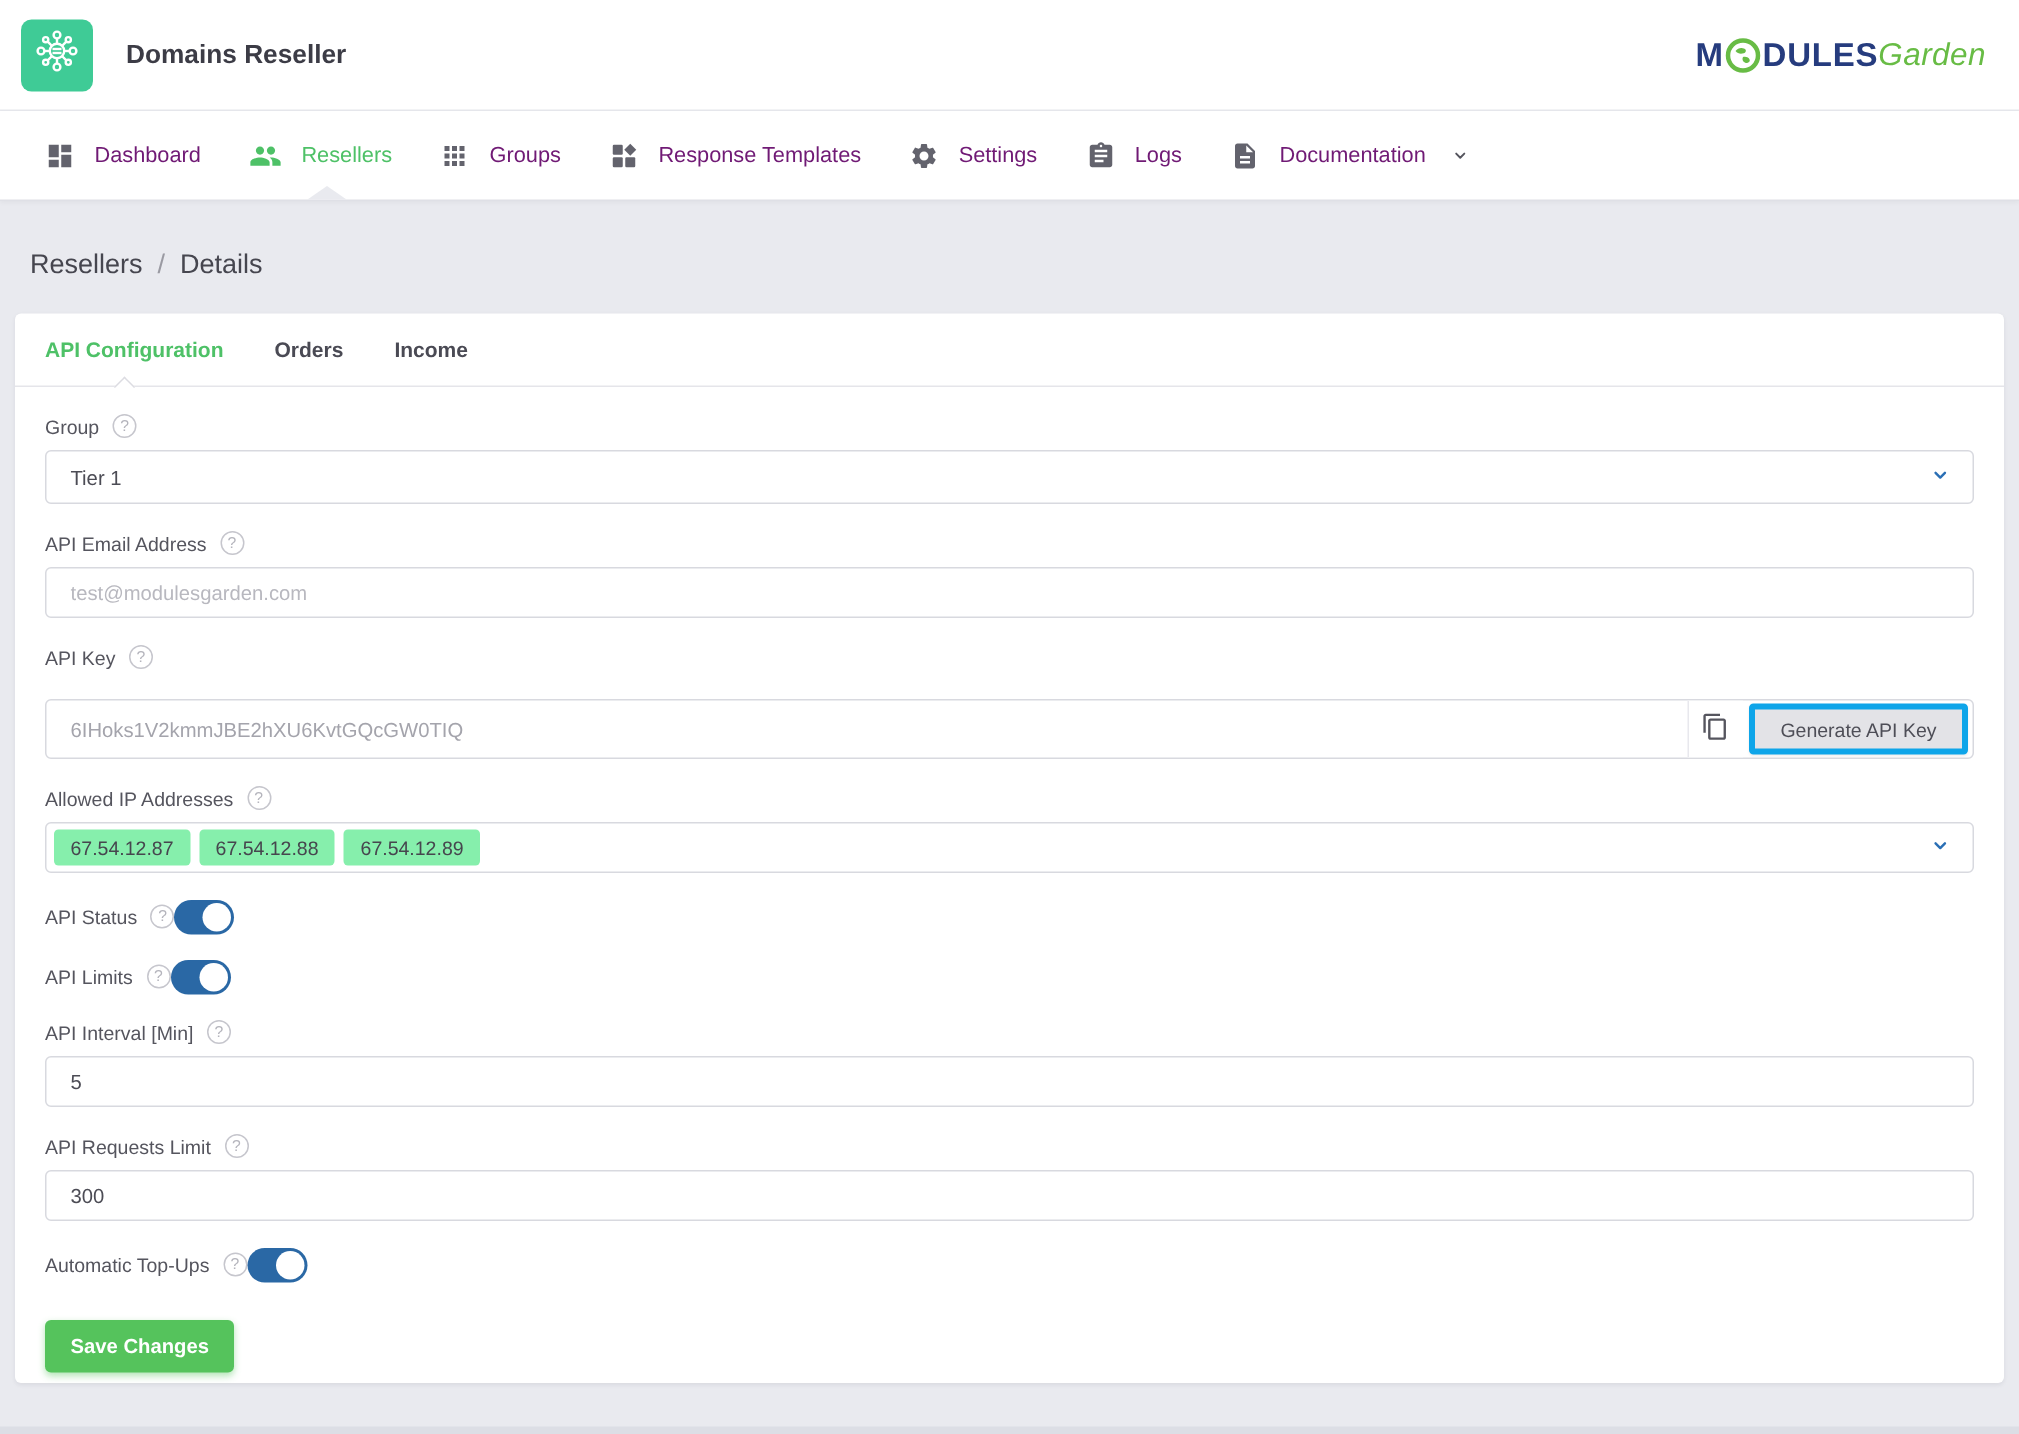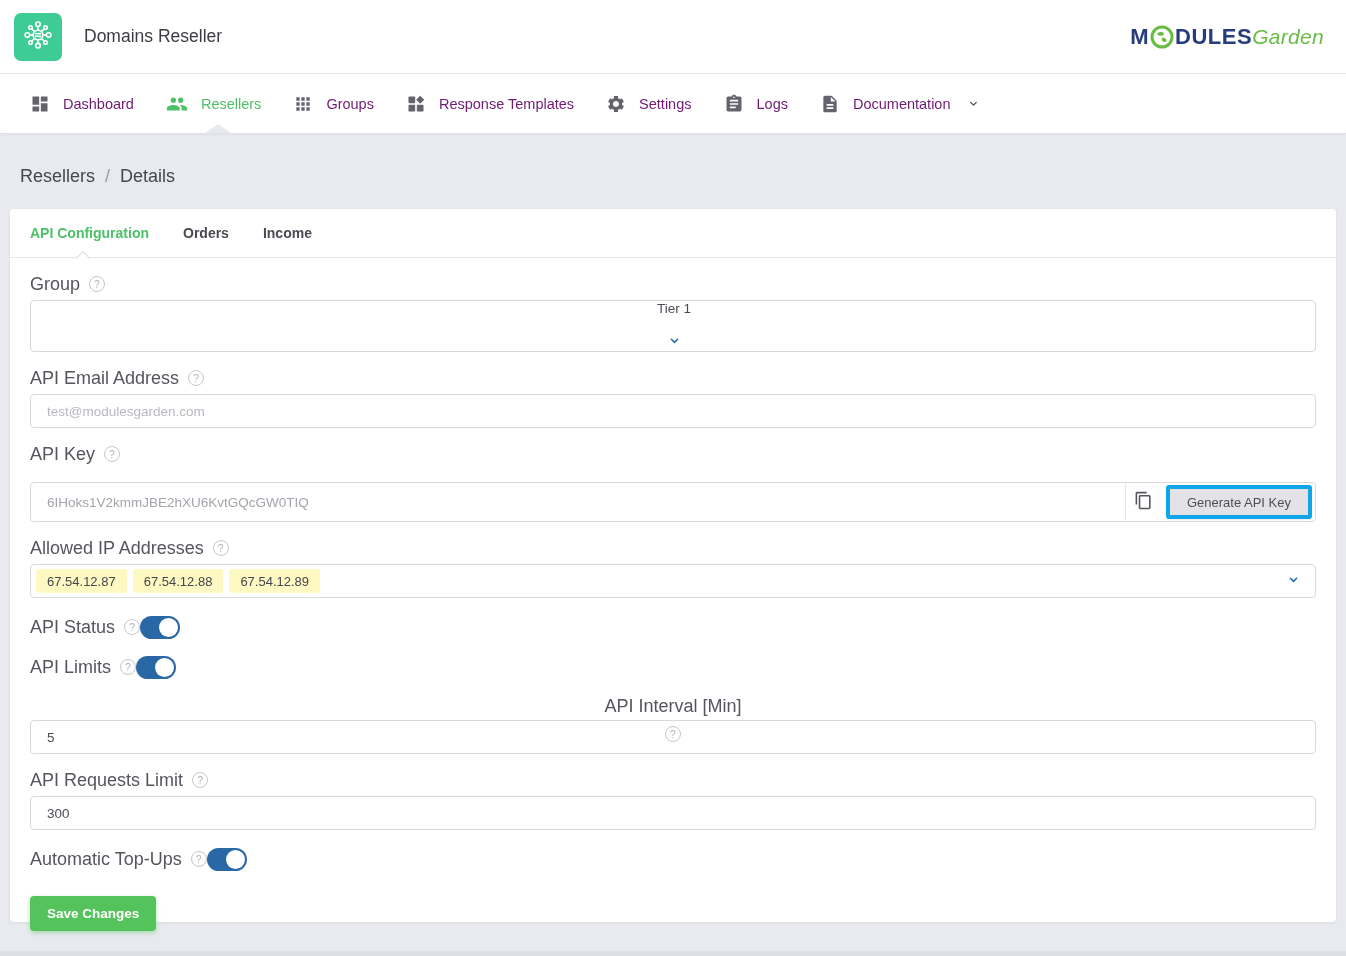--- a/index.html
+++ b/index.html
@@ -11,21 +11,21 @@
   }
   
   .header {
     height:74px; background:#fff; display:flex; align-items:center;
     padding:0 14px; border-bottom:1px solid #e6e7ec;
   }
   .app-logo {
     width:48px; height:48px; border-radius:7px; background:#3fcb96;
     display:flex; align-items:center; justify-content:center; flex:0 0 auto;
   }
-  .app-title { font-size:17.5px; font-weight:normal; color:#3c3c46; margin-left:22px; }
+  .app-title { font-size:17.5px; font-weight:bold; color:#3c3c46; margin-left:22px; }
   .brand { margin-left:auto; display:flex; align-items:center; padding-right:8px; }
   .brand .navy { color:#263c7e; font-weight:bold; font-size:22px; letter-spacing:.5px; }
   .brand .globe { margin:0 1px; display:flex; }
   .brand .green-it { color:#68bc45; font-size:21px; font-style:italic; font-weight:500; letter-spacing:.3px; }
   
   .nav {
     height:60px; background:#fff; display:flex; align-items:center;
     padding-left:14px; border-bottom:1px solid #dfe0e6;
     box-shadow:0 1px 3px rgba(0,0,0,.04); position:relative;
   }
@@ -58,33 +58,33 @@
   }
   .tab { font-size:14px; color:#4a4a54; padding:0 17px; cursor:pointer;font-weight:bold; }
   .tab.active { color:#4ec167; }
   .tab-notch {
     position:absolute; bottom:-6px; left:68px; width:10px; height:10px;
     background:#fff; border-left:1px solid #dcdce2; border-top:1px solid #dcdce2;
     transform:rotate(45deg);
   }
   .form { padding:0 20px; }
   .field-label {
-    margin-top:18px; font-size:18px; color:#55555e;
+    margin-top:18px; font-size:13px; color:#55555e;
     display:flex; align-items:center; gap:9px; height:16px;
   }
-  .field-label.tight { margin-top:16px;flex-direction:column; }
+  .field-label.tight { margin-top:16px; }
   .help {
     width:16px; height:16px; border:1px solid #c6c6cd; border-radius:50%;
     color:#b4b4bc; font-size:10.5px; display:flex; align-items:center; justify-content:center;
     flex:0 0 auto;
   }
   .help::before { content:"?"; }
   .control { margin-top:8px; border:1px solid #d8d9df; border-radius:4px; background:#fff;
     display:flex; align-items:center; font-size:13.5px; }
-  .select-box { height:52px; padding:0 14px 0 16px; justify-content:space-between; cursor:pointer;flex-direction:column; }
+  .select-box { height:36px; padding:0 14px 0 16px; justify-content:space-between; cursor:pointer; }
   .select-value { color:#4c4c55; }
   .text-input { height:34px; }
   .text-input input {
     border:0; outline:0; width:100%; height:100%; padding:0 16px;
     font:inherit; font-size:13.5px; color:#4c4c55; background:transparent;
   }
   .text-input input::placeholder { color:#b8b8bf; }
   .key-group { height:40px; padding:0; overflow:hidden;margin-top:20px; }
   .key-group input {
     border:0; outline:0; flex:1; height:100%; padding:0 16px;
@@ -96,21 +96,21 @@
   }
   .generate-btn {
     flex:0 0 auto; margin:3px 3px 3px 4px; height:34px; padding:0 17px;
     background:#e3e3e7; border:4px solid #0ea5e9; border-radius:3px;
     font-size:13px; color:#4e4e57; display:flex; align-items:center; cursor:pointer;
     box-shadow:0 1px 2px rgba(0,0,0,.08);
   }
   .ips-box { height:34px; padding:0 14px 0 5px; justify-content:space-between; cursor:pointer; }
   .chips { display:flex; gap:6px; }
   .chip {
-    background:#fef9c3; border-radius:3px; padding:0 11px; height:24px;
+    background:#86efac; border-radius:3px; padding:0 11px; height:24px;
     display:flex; align-items:center; font-size:13px; color:#46464e;
   }
   .toggle-row { margin-top:16px; display:flex; align-items:center; justify-content:flex-start; height:26px; }
   .toggle-row.second { margin-top:14px; }
   .toggle-row .field-label { margin-top:0; }
   .toggle { width:40px; height:23px; border-radius:12px; background:#2a68a5; position:relative; cursor:pointer; flex:0 0 auto; }
   .toggle::after {
     content:""; position:absolute; top:2px; right:2px; width:19px; height:19px;
     background:#fff; border-radius:50%;
   }

